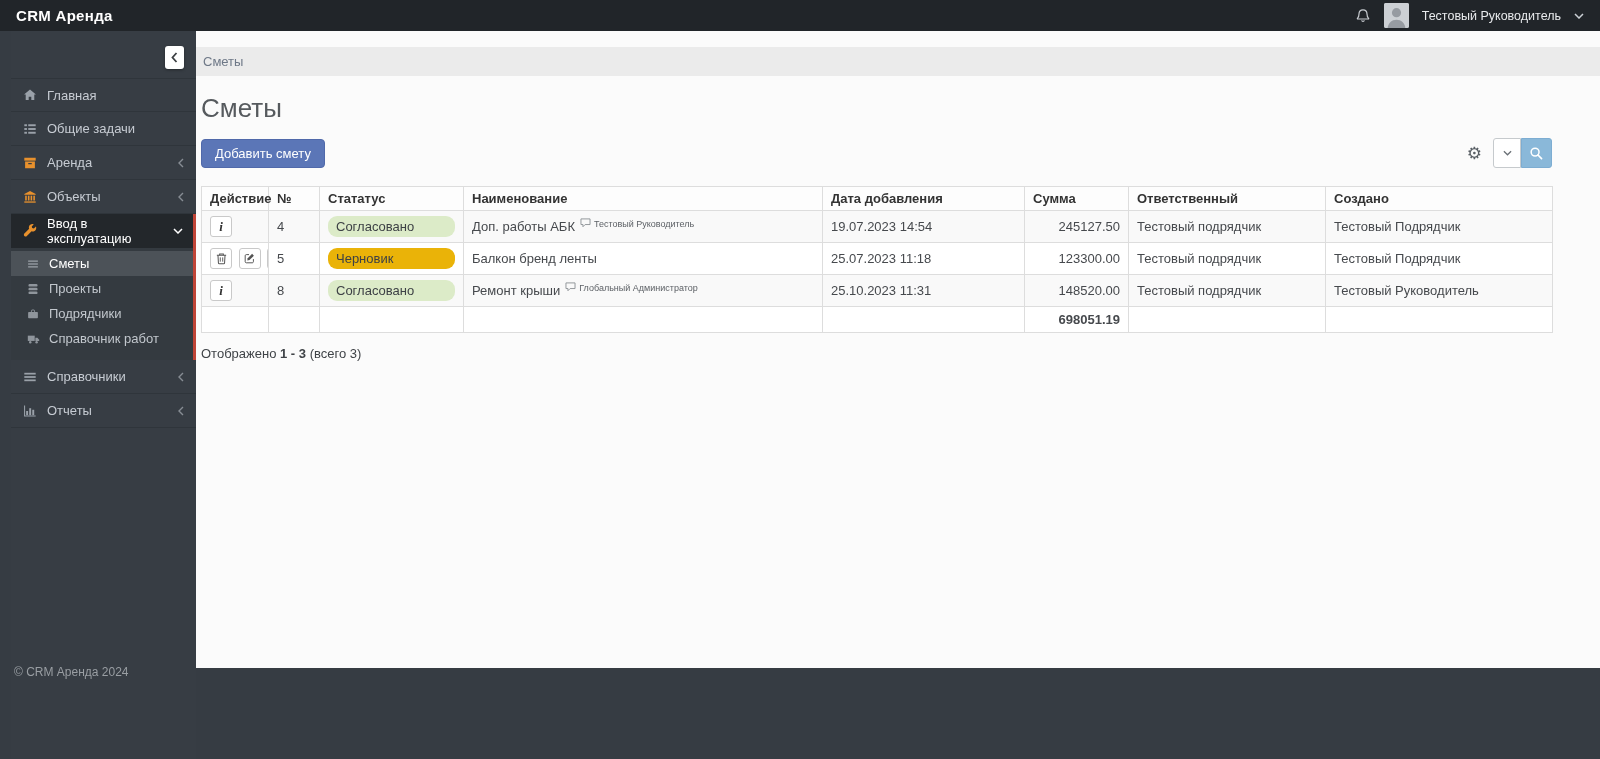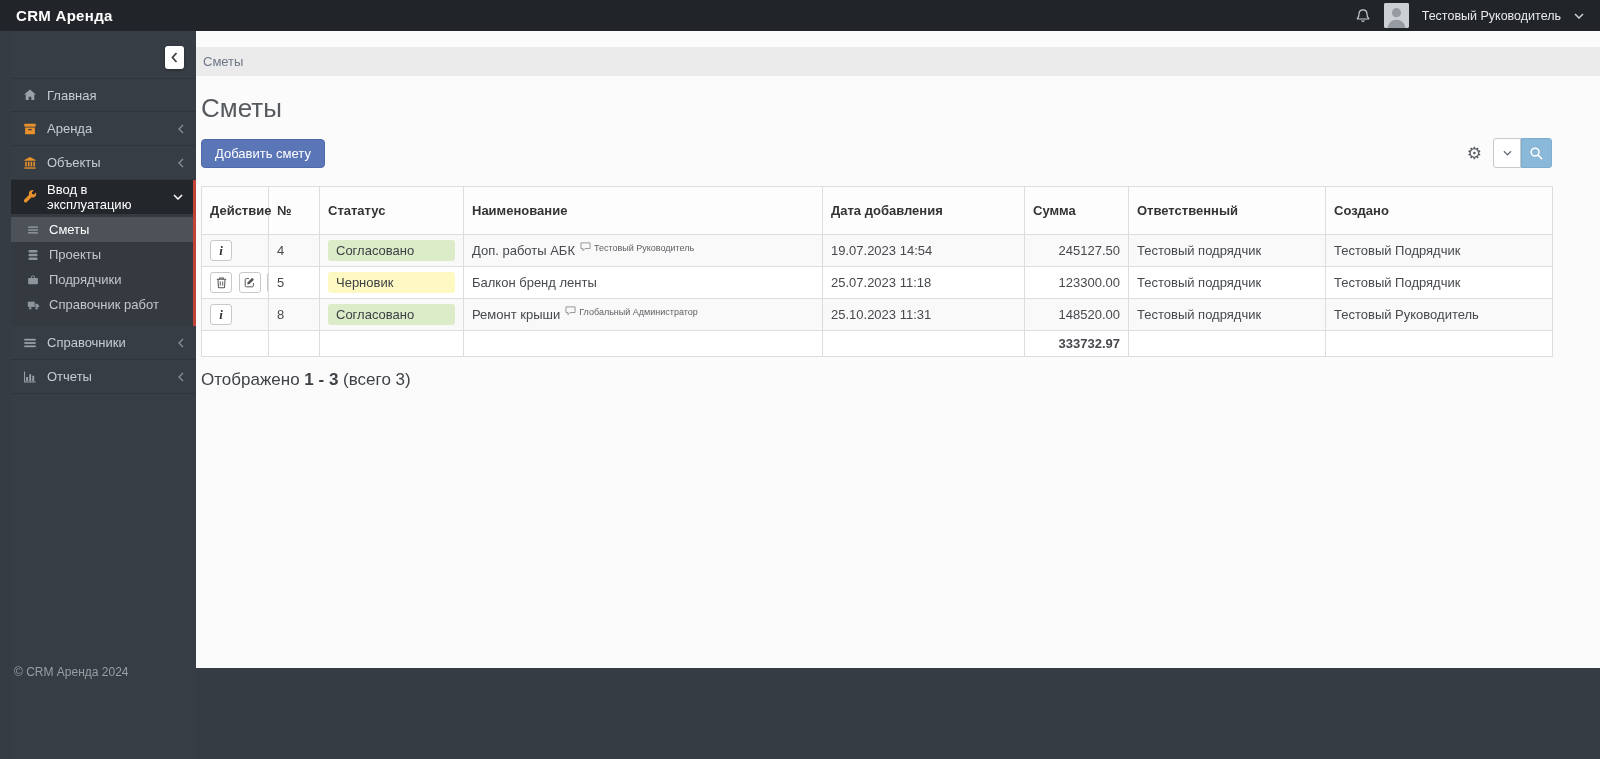--- a/index.html
+++ b/index.html
@@ -58,40 +58,40 @@
   .dd-btn{ width:28px; height:30px; background:#fff; border:1px solid #c6cacd;
     border-radius:3px 0 0 3px; display:flex; align-items:center; justify-content:center; cursor:pointer; }
   .search-input{ width:191px; height:30px; border:1px solid #c6cacd; border-left:none;
     padding:0 10px; font-size:13px; color:#333; outline:none; background:#fff; font-family:inherit; }
   .search-input::placeholder{ color:#9aa0a6; }
   .search-btn{ width:31px; height:30px; background:#8ab8d9; border:1px solid #7dadd2;
     border-radius:0 3px 3px 0; display:flex; align-items:center; justify-content:center; cursor:pointer; }
 
   
   table.grid{ margin-top:18px; width:100%; border-collapse:collapse; table-layout:fixed; background:#fff; }
-  .grid th{ border:1px solid #ddd; padding:16px 8px; font-size:13px; color:#333;
+  .grid th{ border:1px solid #ddd; padding:4px 8px; font-size:13px; color:#333;
     text-align:left; font-weight:700; background:#fdfdfd; }
   .grid td{ border:1px solid #ddd; padding:5px 8px; font-size:13px; color:#46494d;
     overflow:hidden; white-space:nowrap; }
   .grid tbody tr:nth-child(odd){ background:#f9f9f9; }
   .grid tbody tr:nth-child(even){ background:#fff; }
-  .badge{ display:block; padding:3px 8px; border-radius:3px; font-size:13px; color:#3d4145; }
+  .badge{ display:block; padding:3px 8px; border-radius:9px; font-size:13px; color:#3d4145; }
   .badge.green{ background:#dcebc8; }
-  .badge.blue{ background:#fef9c3; }
+  .badge.blue{ background:#eab308; }
   .action-btn{ display:inline-flex; align-items:center; justify-content:center; width:22px; height:21px;
     border:1px solid #c9c9c9; border-radius:3px; background:#fff; cursor:pointer; vertical-align:middle;
     margin-right:3px; color:#4a4a4a; padding:0; }
   .info-glyph{ font-family:"Liberation Serif", serif; font-style:italic; font-weight:700;
     font-size:13px; line-height:1; color:#333; }
   .cell-sum{ text-align:right; }
   .resp{ color:#9aa0a6; }
   .total-sum{ font-weight:700; color:#333; }
   .name-cell .bubble{ position:relative; top:-3px; margin-left:5px; color:#8a8f94; display:inline-flex; }
   .comment{ font-size:9px; color:#5d6166; margin-left:3px; position:relative; top:-4px; }
-  .summary{ margin-top:13px; font-size:17px; color:#3f4347; }
+  .summary{ margin-top:13px; font-size:13px; color:#3f4347; }
 
   .footer{ position:absolute; left:14px; top:665px; font-size:12px; color:#999ea3; z-index:6; }
 </style>
 </head>
 <body>
 
 <header class="topbar">
   <div class="brand">CRM Аренда</div>
   <div class="topbar-right">
     <span class="bell">
@@ -122,20 +122,33 @@
     <div class="menu-item">
       <span class="mi-icon icon-gray">
         <svg width="14" height="14" viewBox="0 0 16 16">
             <path d="M8 1.6 14.8 7.4 H12.9 V13.6 H9.5 V9.9 H6.5 V13.6 H3.1 V7.4 H1.2 Z" fill="currentColor"></path>
           </svg>
       </span>
       <span class="mi-label">Главная</span>
     </div>
 
 
+    <div class="menu-item">
+      <span class="mi-icon icon-gray">
+        <svg width="14" height="14" viewBox="0 0 16 16" fill="currentColor">
+            <rect x="1.5" y="2.6" width="3" height="2.2"></rect>
+            <rect x="6" y="2.6" width="8.5" height="2.2"></rect>
+            <rect x="1.5" y="6.9" width="3" height="2.2"></rect>
+            <rect x="6" y="6.9" width="8.5" height="2.2"></rect>
+            <rect x="1.5" y="11.2" width="3" height="2.2"></rect>
+            <rect x="6" y="11.2" width="8.5" height="2.2"></rect>
+          </svg>
+      </span>
+      <span class="mi-label">Общие задачи</span>
+    </div>
 
     <div class="menu-item">
       <span class="mi-icon icon-orange">
         <svg width="14" height="14" viewBox="0 0 16 16">
             <rect x="1.5" y="2" width="13" height="3.3" fill="currentColor"></rect>
             <path fill-rule="evenodd" d="M2.4 6.3h11.2V14H2.4z M6 8h4v1.4H6z" fill="currentColor"></path>
           </svg>
       </span>
       <span class="mi-label">Аренда</span>
       <span class="mi-chevron">
@@ -390,21 +403,21 @@
           <td class="cell-sum">148520.00</td>
           <td class="resp">Тестовый подрядчик</td>
           <td>Тестовый Руководитель</td>
         </tr>
         <tr>
           <td></td>
             <td></td>
             <td></td>
             <td></td>
             <td></td>
-          <td class="cell-sum total-sum">333732.97</td>
+          <td class="cell-sum total-sum">698051.19</td>
           <td></td>
             <td></td>
         </tr>
       </tbody>
     </table>
 
     <div class="summary">
       <span>Отображено</span>
       <b>1 - 3</b>
       <span>(всего 3)</span>

